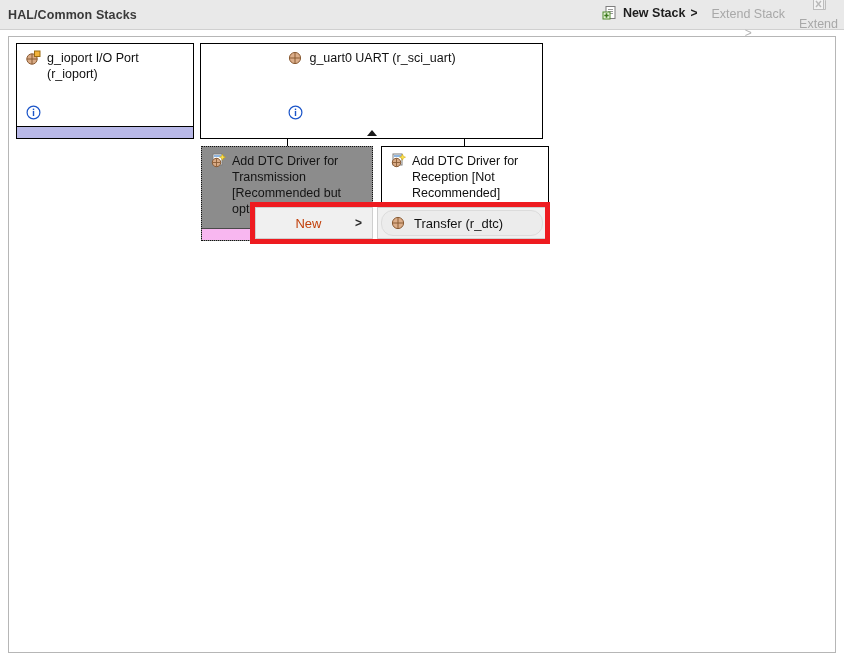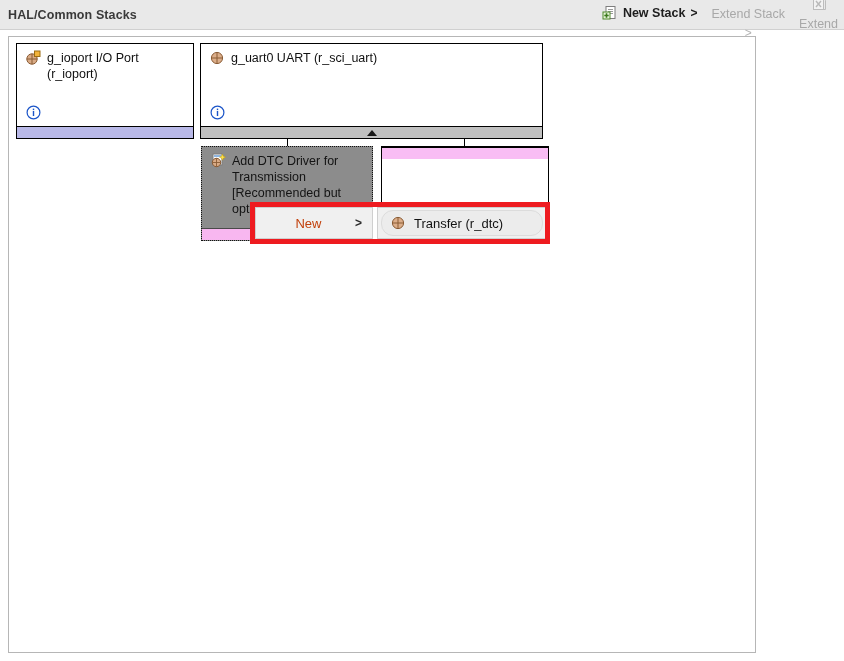--- a/index.html
+++ b/index.html
@@ -38,21 +38,21 @@
   }
   .tool-item.enabled { color: #1d1d1d; font-weight: bold; }
   .tool-item.disabled { color: #a8a8a8; flex-direction: column; }
   .tool-arrow { font-size: 12px; font-weight: bold; }
   .tool-item.disabled .tool-arrow { color: #b4b4b4; font-weight: normal; }
   .ticon { width: 16px; height: 16px; position: relative; flex: 0 0 16px; }
 
   
   #canvas {
     position: absolute; left: 8px; top: 36px;
-    width: 748px; height: 617px;
+    width: 828px; height: 617px;
     background: #ffffff;
     border: 1px solid #b6b6b6;
   }
 
   
   .module {
     position: absolute;
     background: #ffffff;
     border: 1px solid #000000;
     display: flex; flex-direction: column;
@@ -75,21 +75,21 @@
   }
   .info-icon {
     position: absolute; left: 9px; bottom: 6px;
     width: 15px; height: 15px;
   }
 
   
   #mod-ioport { left: 7px; top: 6px; width: 178px; height: 96px; }
   #mod-ioport .footer { background: #b9b9e8; }
 
-  #mod-uart { left: 191px; top: 6px; width: 343px; height: 96px; }
+  #mod-uart { left: 191px; top: 6px; width: 343px; height: 96px; align-items: center; }
   #mod-uart .footer { background: #c0c0c0; }
   .updown {
     position: absolute; left: 50%; top: 50%;
     transform: translate(-50%,-50%);
     width: 0; height: 0;
     border-left: 5px solid transparent;
     border-right: 5px solid transparent;
     border-bottom: 6px solid #1a1a1a;
   }
 
@@ -282,20 +282,34 @@
             <path d="M12.5 1.2 l.9 2.1 2.1 .9 -2.1 .9 -.9 2.1 -.9 -2.1 -2.1 -.9 2.1 -.9 Z" fill="#ffe14a" stroke="#c9a300" stroke-width=".5"></path>
           </svg>
         </span>
         <span class="label">Add DTC Driver for Transmission [Recommended but optional]</span>
       </div>
     </div>
     <div class="footer"></div>
   </div>
 
   <div class="module" id="mod-dtc-rx">
+    <div class="body">
+      <div class="mtitle">
+        <span class="ticon">
+          <svg class="ico" width="16" height="16" viewBox="0 0 16 16">
+            <rect x="3" y="1" width="9" height="11" fill="#ffffff" stroke="#7d7d7d"></rect>
+            <rect x="4" y="2" width="7" height="2" fill="#8fb6e0"></rect>
+            <circle cx="6.5" cy="9.5" r="4.2" fill="#d9ab86" stroke="#8a5c35"></circle>
+            <path d="M6.5 5.3 v8.4 M2.3 9.5 h8.4" stroke="#8a5c35" stroke-width=".9"></path>
+            <path d="M12.5 1.2 l.9 2.1 2.1 .9 -2.1 .9 -.9 2.1 -.9 -2.1 -2.1 -.9 2.1 -.9 Z" fill="#ffe14a" stroke="#c9a300" stroke-width=".5"></path>
+          </svg>
+        </span>
+        <span class="label">Add DTC Driver for Reception [Not Recommended]</span>
+      </div>
+    </div>
     <div class="footer"></div>
   </div>
 
   <div id="menu-new">
     <span class="mlabel">New</span>
     <span class="submenu-arrow">&gt;</span>
   </div>
 
   <div id="menu-submenu">
     <div class="sub-item">

